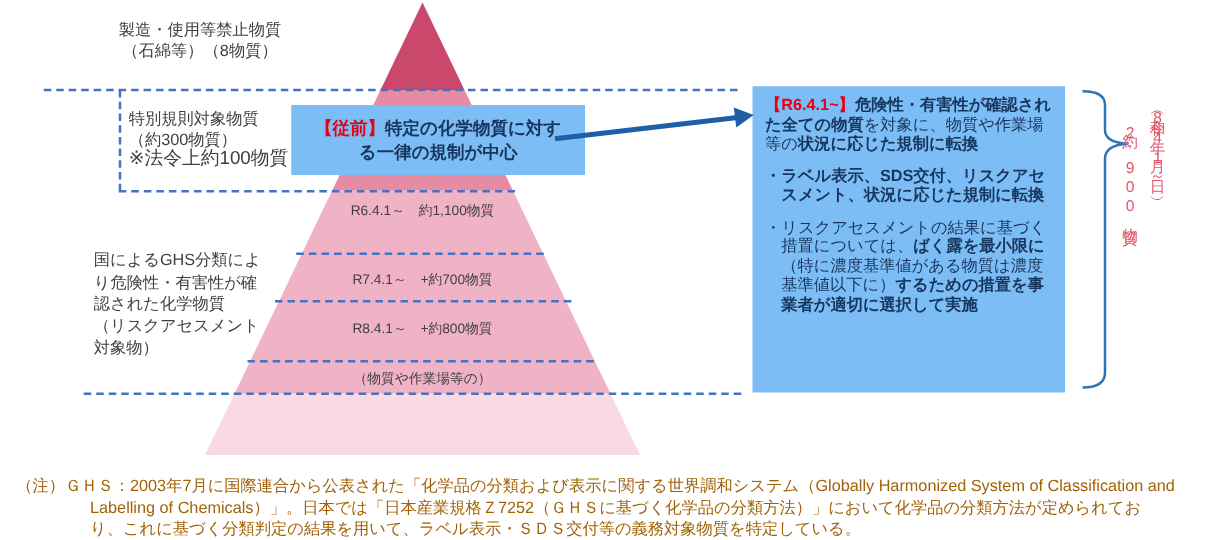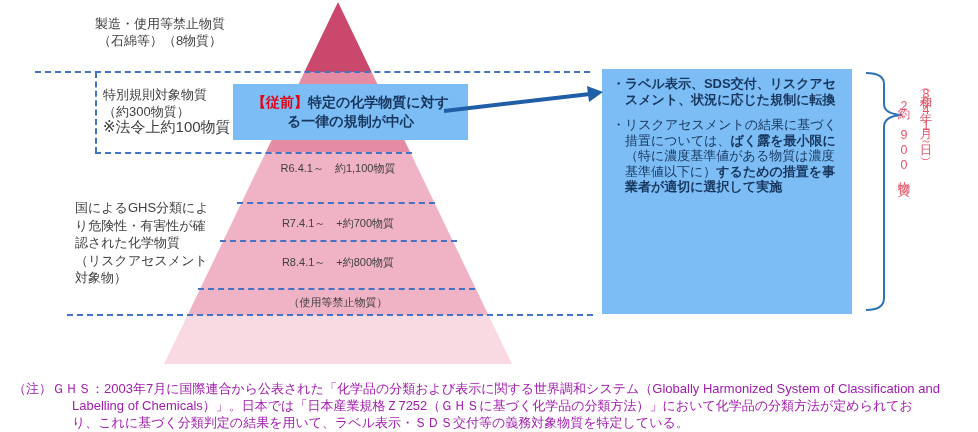--- a/index.html
+++ b/index.html
@@ -30,21 +30,21 @@
   .after-box p.bullet{padding-left:13px;text-indent:-13px;}
   .b{font-weight:bold;}
   .r{color:#e60012;}
   
   .v-annotation{position:absolute;left:893px;top:84px;height:240px;
     writing-mode:vertical-rl;text-orientation:upright;
     color:#e4576b;font-size:12.5px;letter-spacing:1px;line-height:22px;}
   .v-annotation .col2{padding-top:14px;}
   
   .note{position:absolute;left:13px;top:380px;width:956px;
-    font-size:13px;line-height:17px;color:#a21caf;
+    font-size:13px;line-height:17px;color:#a16207;
     padding-left:59px;text-indent:-59px;white-space:pre-line;box-sizing:border-box;}
 </style>
 </head>
 <body>
 
 <div class="canvas">
 
   <svg width="978" height="432" viewBox="0 0 978 432">
     <polygon points="338,2 371.6,72 304.4,72" fill="#c9486b"></polygon>
     <polygon points="304.4,72 371.6,72 410.1,152 265.9,152" fill="#e68ba4"></polygon>
@@ -72,27 +72,28 @@
   <div class="abs tier-label" style="left:75px;top:181px;width:170px;line-height:17.5px;margin-top:18px;">国によるGHS分類によ
 り危険性・有害性が確
 認された化学物質
 （リスクアセスメント
 対象物）</div>
 
 
   <div class="sched-row" style="top:161px;">R6.4.1～　約1,100物質</div>
   <div class="sched-row" style="top:216px;">R7.4.1～　+約700物質</div>
   <div class="sched-row" style="top:255px;">R8.4.1～　+約800物質</div>
-  <div class="sched-row" style="top:295px;">（使用等禁止物質）</div>
+  <div class="sched-row" style="top:295px;">（物質や作業場等の）</div>
 
   <div class="callout before-box">
     <div><span class="b r">【従前】</span><span class="b">特定の化学物質に対す</span><br><span class="b">る一律の規制が中心</span></div>
   </div>
 
   <div class="callout after-box">
+    <p><span class="b r">【R6.4.1~】</span><span class="b">危険性・有害性が確認された全ての物質</span><span>を対象に、物質や作業場等の</span><span class="b">状況に応じた規制に転換</span></p>
     <p class="bullet"><span class="b">・ラベル表示、SDS交付、リスクアセスメント、状況に応じた規制に転換</span></p>
     <p class="bullet"><span>・リスクアセスメントの結果に基づく措置については、</span><span class="b">ばく露を最小限に</span><span>（特に濃度基準値がある物質は濃度基準値以下に）</span><span class="b">するための措置を事業者が適切に選択して実施</span></p>
   </div>
 
   <svg width="978" height="432" viewBox="0 0 978 432" style="pointer-events:none;">
     <line x1="444" y1="111" x2="590" y2="94" stroke-width="4" stroke="#1f5fa8"></line>
     <polygon points="587,86 603,92 589,102" fill="#1f5fa8"></polygon>
     <path d="M866,73 Q884,73 884,84 L884,104 Q884,114 902,115 Q884,116 884,127 L884,298 Q884,310 866,310" fill="none" stroke-width="2" stroke="#2e74b5"></path>
   </svg>
 

